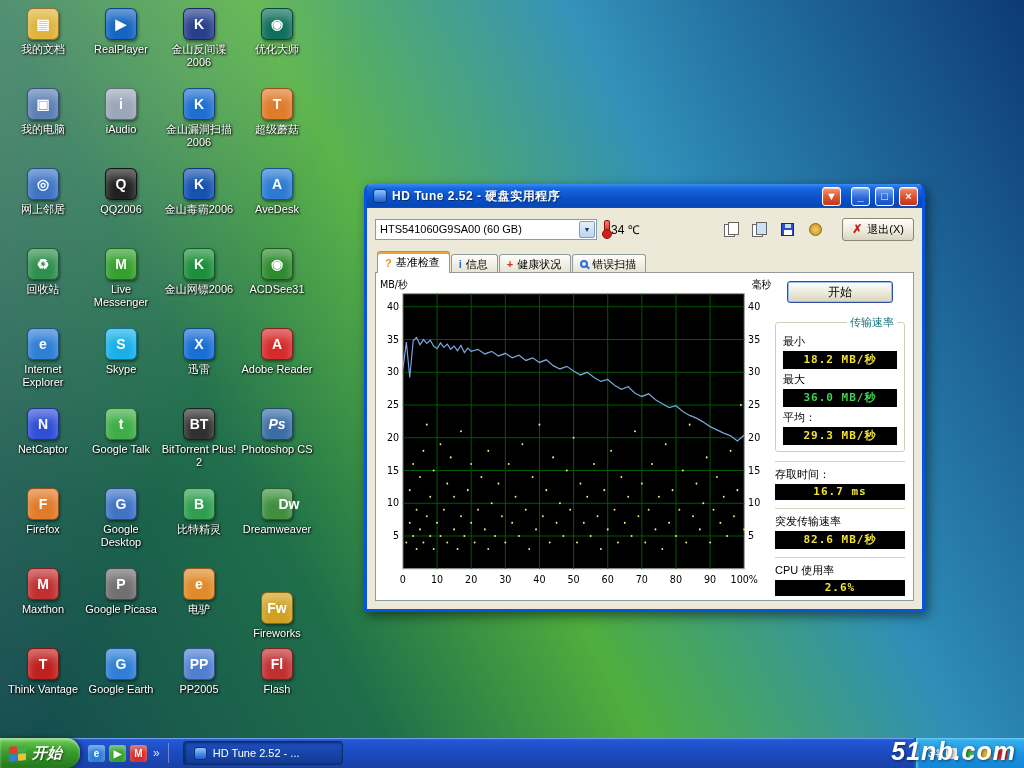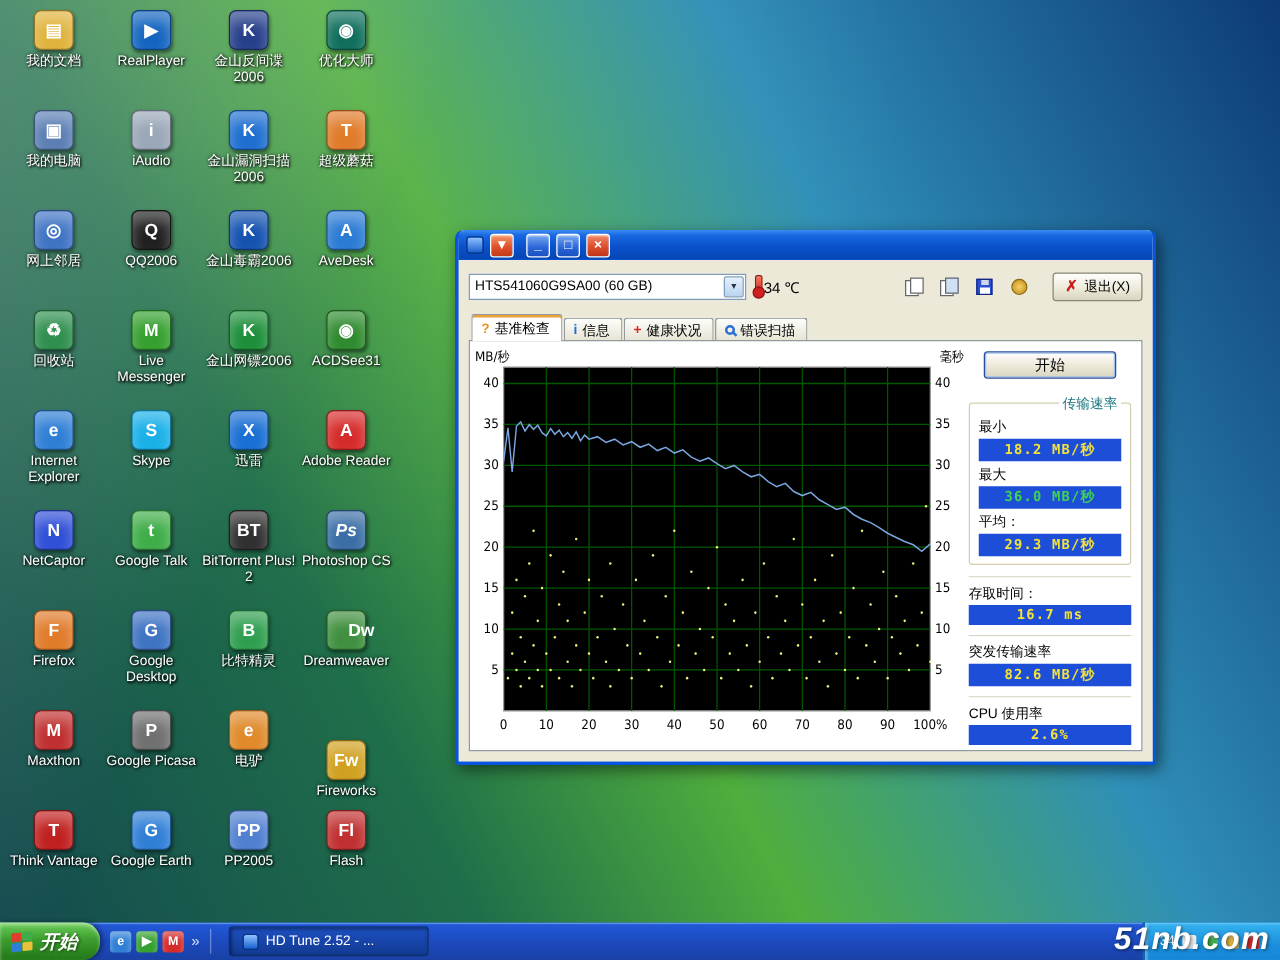--- a/index.html
+++ b/index.html
@@ -79,21 +79,21 @@
   .chart-section { flex:1; position:relative; }
   .chart-section svg { width:100%; height:100%; display:block; }
 
   .side-panel { width:136px; font-size:11px; padding:0 4px 0 2px; }
   .start-btn { display:block; width:106px; height:22px; margin:2px auto 12px;
     background:linear-gradient(#ffffff,#ece9d8 55%,#d8d4c0); border:1px solid #2a4fa0; border-radius:3px;
     box-shadow:0 0 0 1px #9cc1ee inset; font-size:12px; cursor:pointer; font-family:inherit; }
   .group { border:1px solid #d4cfb4; border-radius:3px; padding:1px 7px 6px; margin-bottom:9px; }
   .group legend { color:#17737e; padding:0 3px; font-size:11px;text-align:right; }
   .stat-label { margin:3px 0 2px; }
-  .val { background:#1d4ed8; color:#f2e23a; font-family:"DejaVu Sans Mono", monospace; font-size:11px; font-weight:bold;
+  .val { background:#000000; color:#f2e23a; font-family:"DejaVu Sans Mono", monospace; font-size:11px; font-weight:bold;
     padding:1px 3px 2px; text-align:center; letter-spacing:1px; }
   .val.green { color:#3fd44f; }
   .sep { border-top:1px solid #d6d2bc; border-bottom:1px solid #ffffff; margin:8px 0 4px; }
 
   
   .taskbar { position:absolute; left:0; right:0; bottom:0; height:30px; z-index:20; display:flex; align-items:stretch;
     background:linear-gradient(#3a74e0 0%, #2257d6 8%, #1c49bc 55%, #1941a5 100%); box-shadow:inset 0 1px 0 #6f9ef0; }
   .start-button { display:flex; align-items:center; gap:6px; padding:0 18px 0 9px; color:#fff; font-weight:bold;
     font-style:italic; font-size:15px; cursor:pointer; border-radius:0 14px 14px 0;
     background:linear-gradient(#6fcf5a,#3c9e2e 45%,#257a1a 95%);
@@ -264,20 +264,21 @@
     </div>
     <div class="icon-cell">
       <span class="icon-tile" style="background: linear-gradient(150deg, rgb(192, 48, 48) 0%, rgb(192, 48, 48) 100%);">Fl</span>
       <span class="icon-label">Flash</span>
     </div>
   </div>
 
 <div class="window">
   <div class="titlebar">
     <span class="app-icon"></span>
+    <span class="win-title">HD Tune 2.52 - 硬盘实用程序</span>
     <span class="winbtn red">▼</span>
     <span class="winbtn">_</span>
     <span class="winbtn">□</span>
     <span class="winbtn close">×</span>
   </div>
   <div class="win-body">
     <div class="toolbar-row">
       <div class="combo">
         <span class="txt">HTS541060G9SA00  (60 GB)</span>
         <span class="combo-btn">▼</span>

